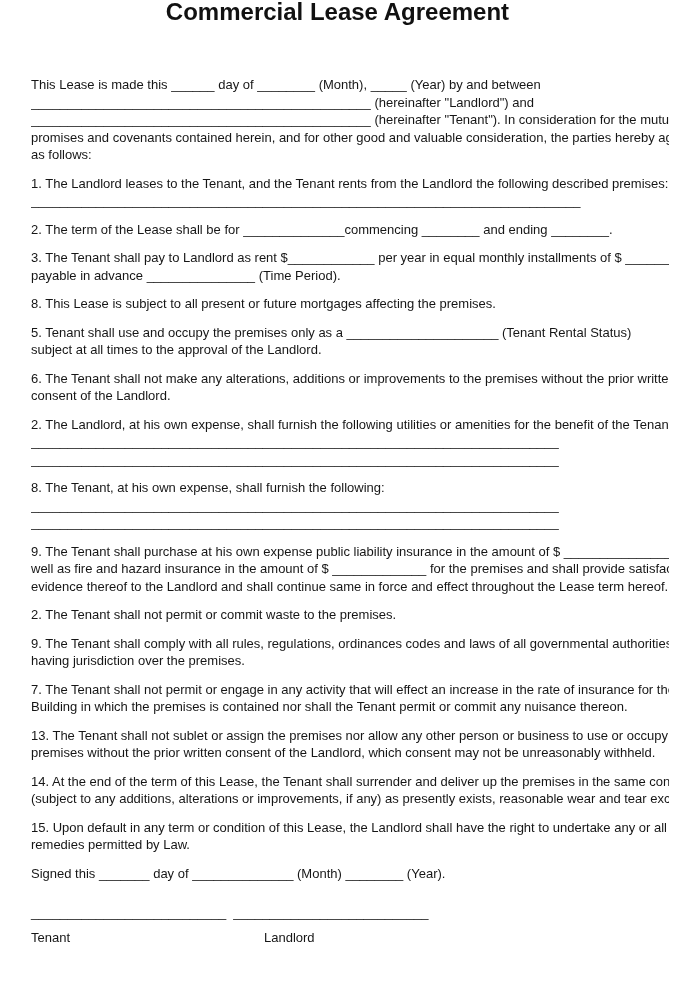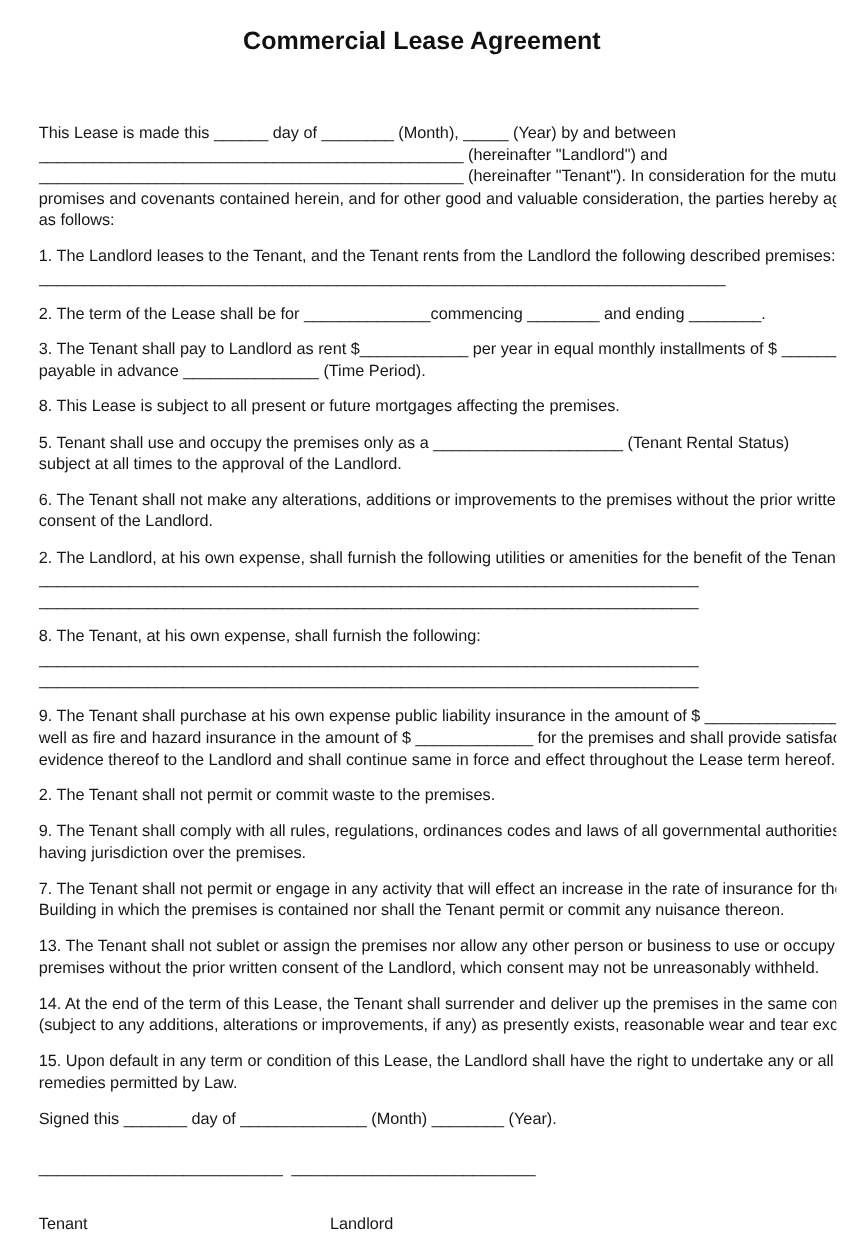--- a/index.html
+++ b/index.html
@@ -12,23 +12,22 @@
     font-size: 13px;
     color: #161616;
   }
   .page {
     width: 675px;
     height: 998px;
     background: #ffffff;
     position: relative;
   }
   .doc-title {
-    padding-top: 21px;
     text-align: center;
-    font-size: 20px;
+    font-size: 24px;
     font-weight: bold;
     line-height: 24px;
     color: #111111;
   }
   .content {
     margin-top: 52px;
     padding-left: 31px;
     padding-right: 6px;
   }
   .para {
@@ -43,21 +42,21 @@
   .sig-row {
     margin-top: 22px;
     white-space: pre;
     line-height: 17.5px;
     display: flex;
   }
   .sig-line { display: inline-block; }
   .sig-line-2 { margin-left: 7px; }
   .sig-labels {
     display: flex;
-    margin-top: 28px;
+    margin-top: 8px;
     line-height: 16px;
   }
   .sig-label-tenant { width: 233px; }
 </style>
 </head>
 <body>
 
 <div class="page">
   <div class="doc-title">Commercial Lease Agreement</div>
 

